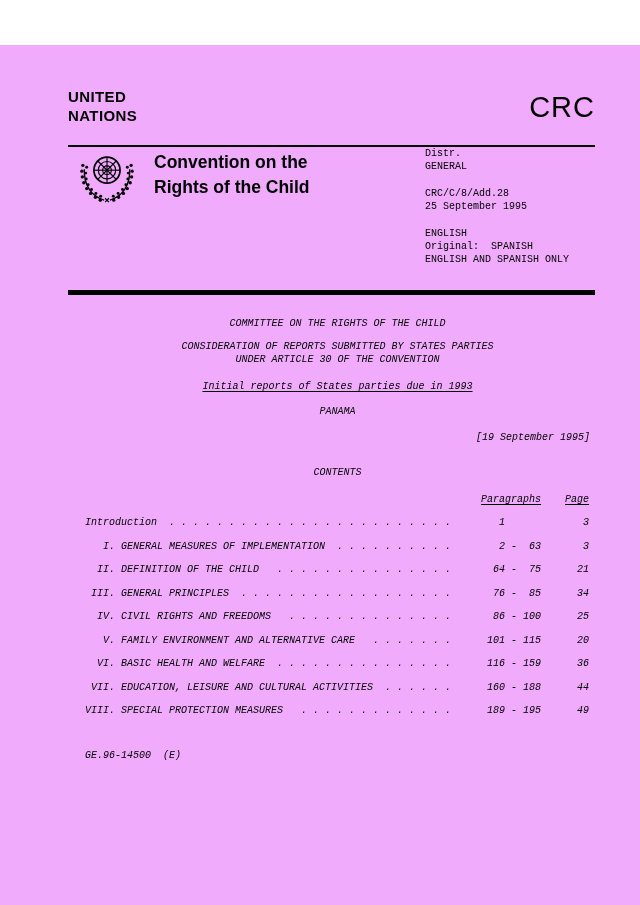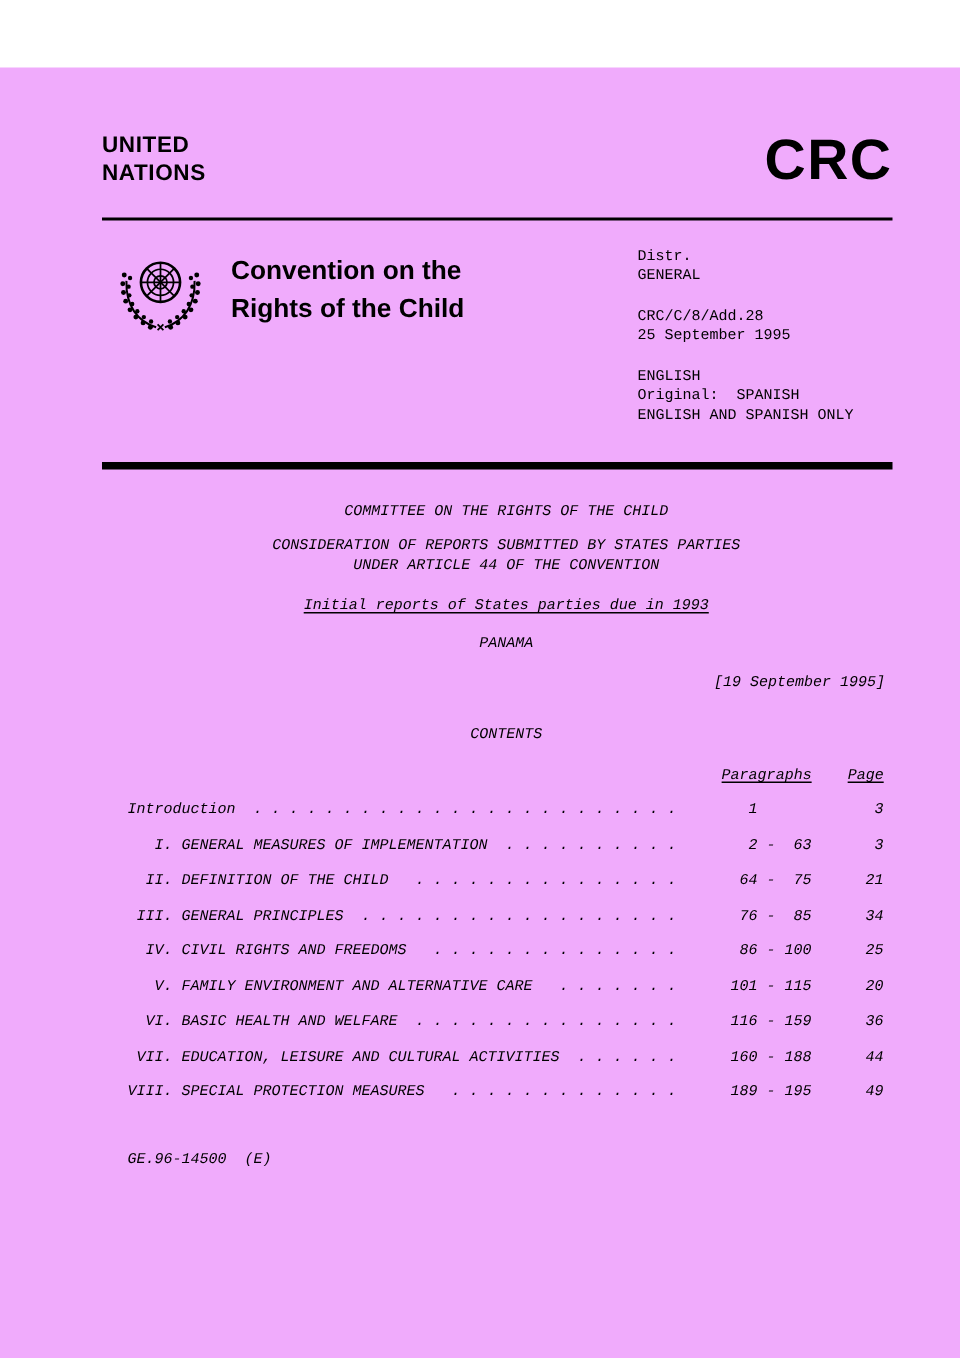--- a/index.html
+++ b/index.html
@@ -12,27 +12,27 @@
   }
   .inner { padding:42px 45px 0 68px; }
 
   
   .masthead { display:flex; justify-content:space-between; align-items:flex-end; }
   .org {
     font-family:"Liberation Sans", sans-serif; font-weight:700;
     font-size:15px; line-height:19px; letter-spacing:.4px;
   }
   .doc-code {
-    font-family:"Liberation Sans", sans-serif; font-weight:700;
-    font-size:38px; line-height:36px; letter-spacing:1px;
+    font-family:"Liberation Sans", sans-serif; font-weight:400;
+    font-size:29px; line-height:36px; letter-spacing:1px;
   }
   .thin-rule { height:2px; background:#000; margin-top:20px; }
 
   
-  .title-block { display:flex; padding-top:18px; padding-bottom:10px; }
+  .title-block { display:flex; padding-bottom:10px; }
   .emblem { width:58px; height:58px; margin-left:10px; flex:none; }
   .conv-title {
     font-family:"Liberation Sans", sans-serif; font-weight:700;
     font-size:17.5px; line-height:25px; margin-left:18px; padding-top:3px;
   }
   .info { margin-left:auto; width:170px; font-size:10px; line-height:13px; }
   .info .grp { margin-bottom:14px; }
   .info .line { white-space:pre; }
   .thick-rule { height:5px; background:#000; }
 
@@ -138,21 +138,21 @@
         </div>
       </div>
     </div>
 
     <div class="thick-rule"></div>
 
     <div class="doc-body">
       <div class="center l-committee">COMMITTEE ON THE RIGHTS OF THE CHILD</div>
       <div class="center l-cons">
         <div>CONSIDERATION OF REPORTS SUBMITTED BY STATES PARTIES</div>
-        <div>UNDER ARTICLE 44 OF THE CONVENTION</div>
+        <div>UNDER ARTICLE 30 OF THE CONVENTION</div>
       </div>
       <div class="center l-report"><span class="u">Initial reports of States parties due in 1993</span></div>
       <div class="center l-country">PANAMA</div>
       <div class="l-date">[19 September 1995]</div>
       <div class="center l-contents">CONTENTS</div>
       <div class="contents-cols"><span>                                                                  </span><span class="u">Paragraphs</span><span>    </span><span class="u">Page</span></div>
       <div class="toc">
           <div class="toc-row">Introduction  . . . . . . . . . . . . . . . . . . . . . . . .        1             3</div>
           <div class="toc-row">   I. GENERAL MEASURES OF IMPLEMENTATION  . . . . . . . . . .        2 -  63       3</div>
           <div class="toc-row">  II. DEFINITION OF THE CHILD   . . . . . . . . . . . . . . .       64 -  75      21</div>

